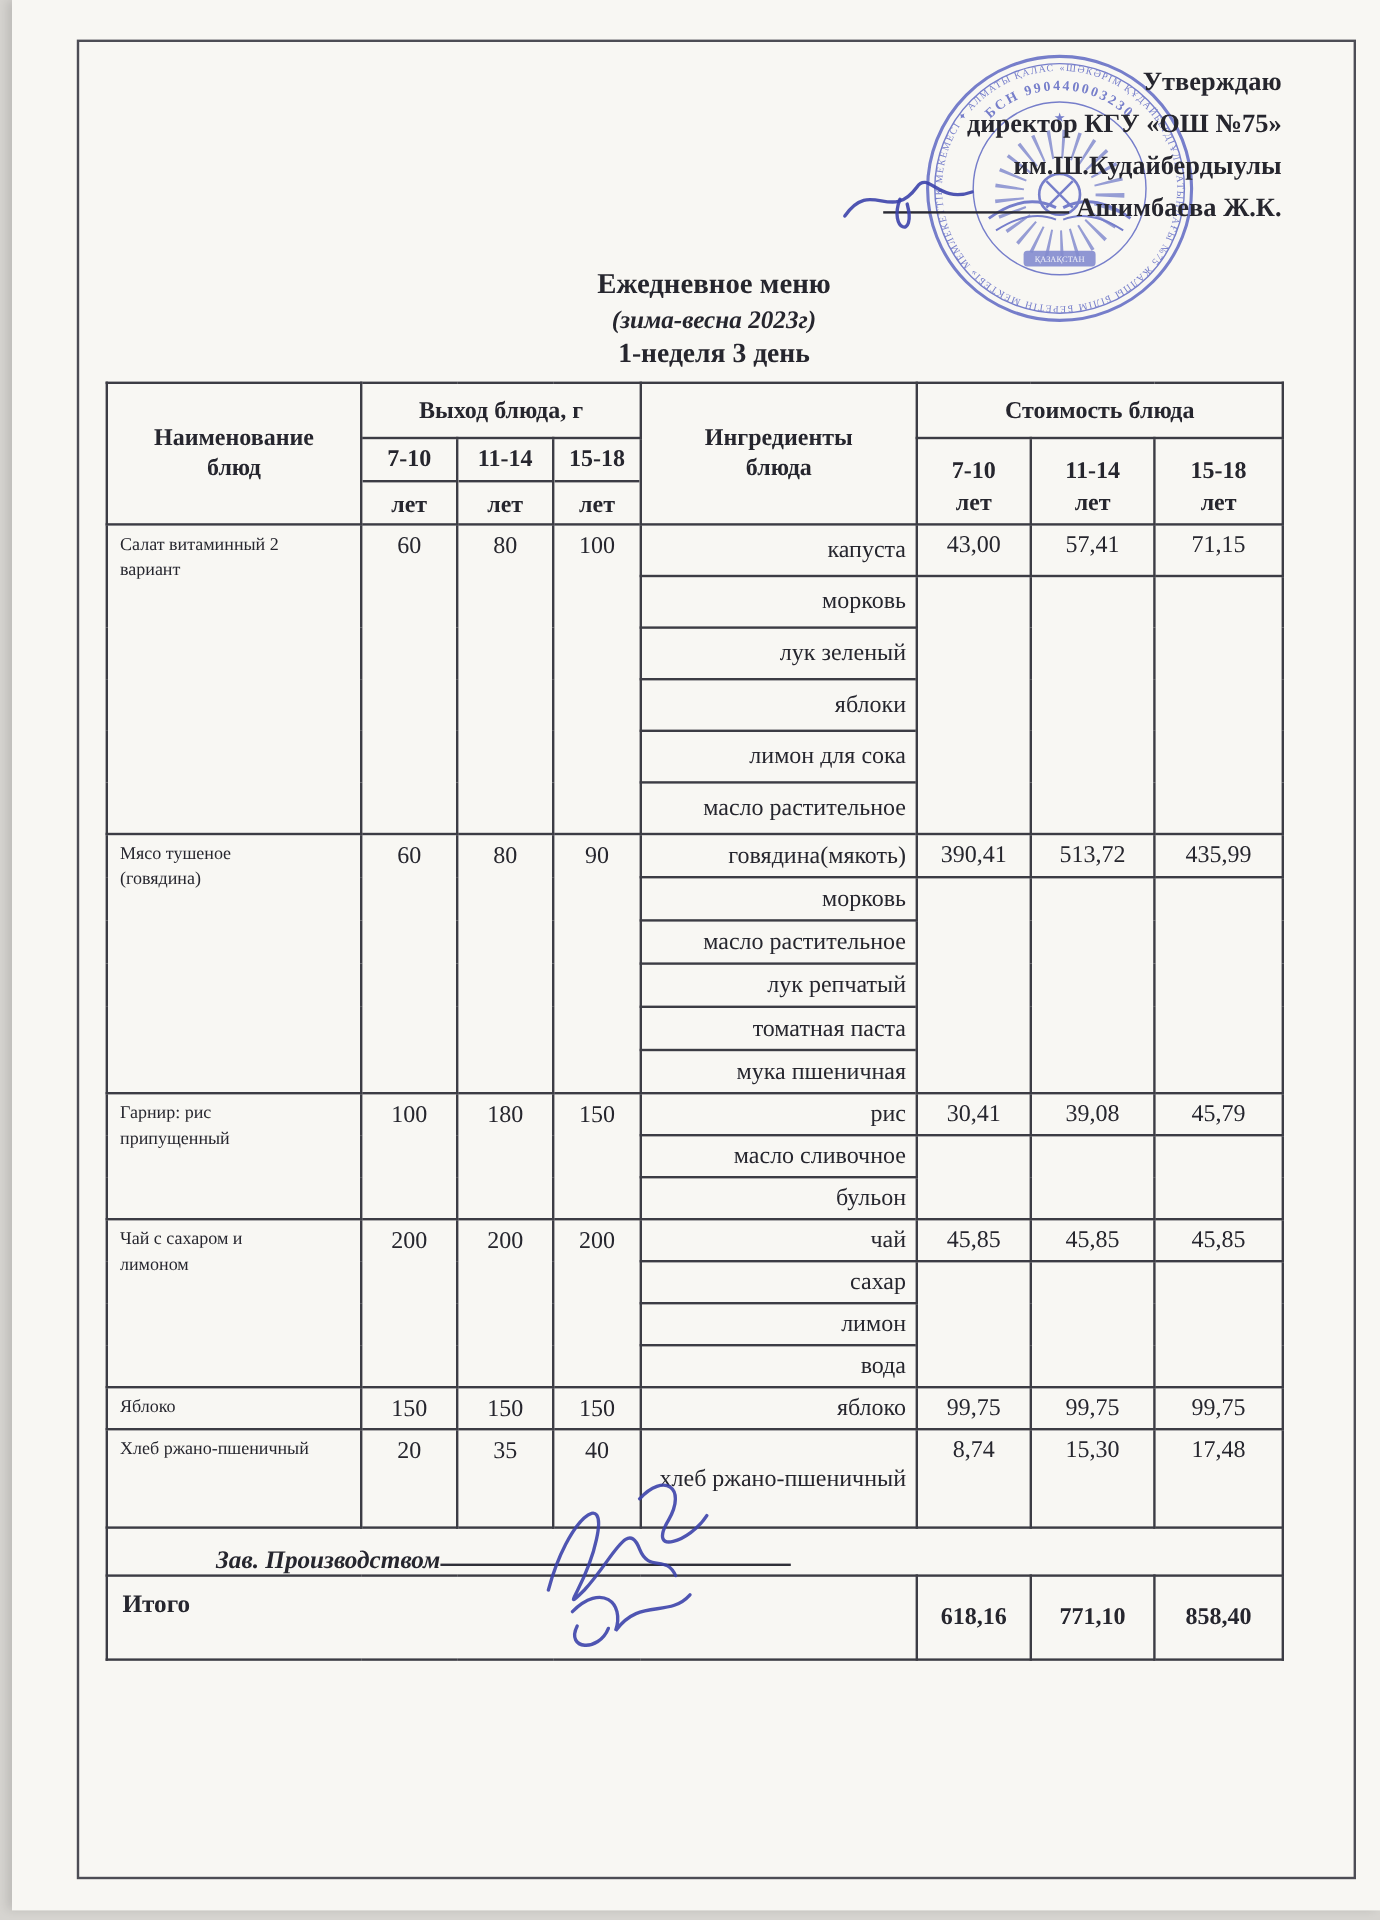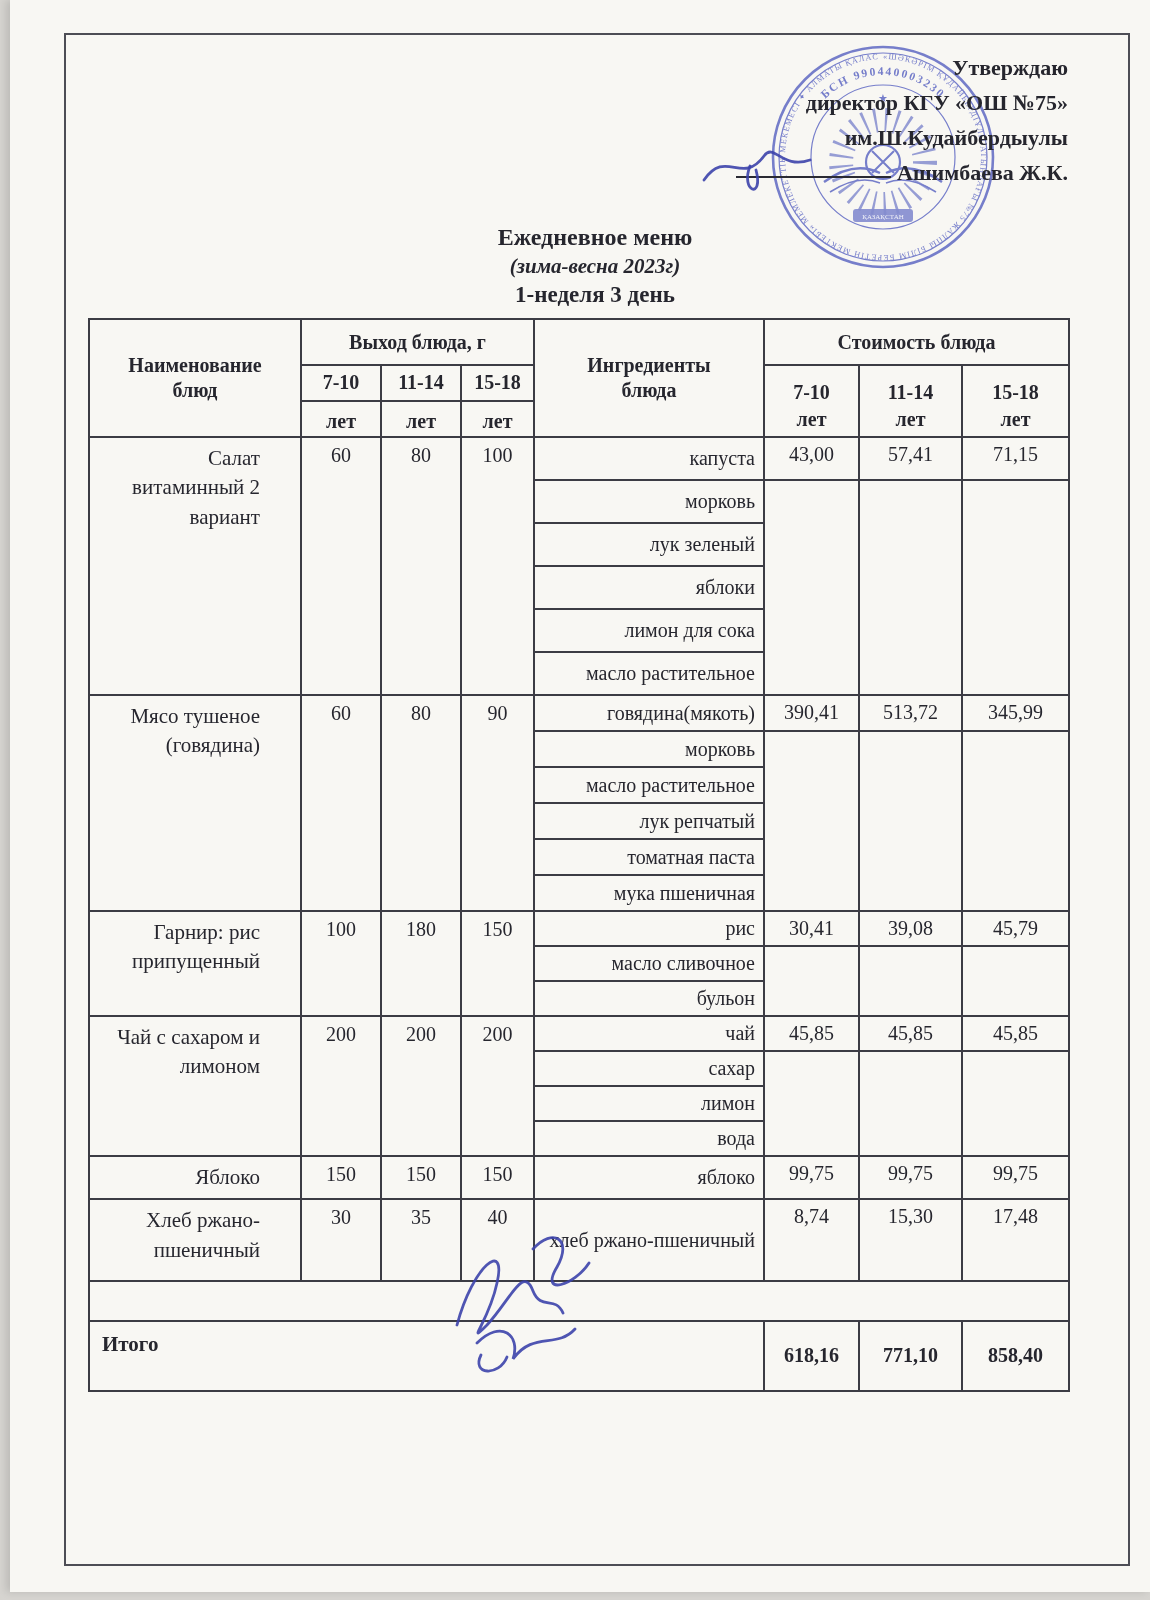--- a/index.html
+++ b/index.html
@@ -53,21 +53,21 @@
     border:2px solid var(--table-line,#3c3c44);
     overflow:hidden;
   }
   th{font-weight:bold;padding:0;vertical-align:middle;text-align:center;line-height:1.25;}
   .h-row1 th{height:44px;}
   .h-row2 th{height:70px;vertical-align:top;}
   .h-age-w .num{display:block;border-bottom:2px solid var(--table-line,#3c3c44);padding:4px 0 5px;}
   .h-age-w .let{display:block;padding-top:7px;}
   .h-age-p .num{display:block;padding-top:14px;}
   .h-age-p .let{display:block;padding-top:2px;}
-  .name-cell{vertical-align:top;text-align:right;padding:6px 40px 6px 10px;line-height:1.4;font-size:21px;}
+  .name-cell{vertical-align:top;text-align:left;padding:6px 40px 6px 10px;line-height:1.4;font-size:15px;}
   .weight-cell{vertical-align:top;text-align:center;padding-top:6px;}
   .ing-cell{vertical-align:middle;text-align:right;padding:2px 8px 2px 10px;line-height:1.25;}
   .price-cell{vertical-align:top;text-align:center;padding-top:5px;}
   .price-empty{border-top:none;}
   .empty-cell{height:36px;}
   .total-label{font-weight:bold;font-size:21px;text-align:left;vertical-align:top;padding:10px 0 0 12px;height:58px;}
   .total-price{font-weight:bold;text-align:center;vertical-align:top;padding-top:22px;}
   
   .signatures{
     position:absolute;left:180px;top:1282px;z-index:3;
@@ -205,21 +205,21 @@
         <td class="ing-cell" style="height: 37px;">масло растительное</td>
       </tr>
       <tr>
         <td rowspan="6" class="name-cell">Мясо тушеное (говядина)</td>
         <td rowspan="6" class="weight-cell">60</td>
         <td rowspan="6" class="weight-cell">80</td>
         <td rowspan="6" class="weight-cell">90</td>
         <td class="ing-cell" style="height: 30px;">говядина(мякоть)</td>
         <td class="price-cell">390,41</td>
         <td class="price-cell">513,72</td>
-        <td class="price-cell">345,99</td>
+        <td class="price-cell">435,99</td>
       </tr>
       <tr>
         <td class="ing-cell" style="height: 30px;">морковь</td>
         <td rowspan="5" class="price-empty"></td>
         <td rowspan="5" class="price-empty"></td>
         <td rowspan="5" class="price-empty"></td>
       </tr>
       <tr>
         <td class="ing-cell" style="height: 30px;">масло растительное</td>
       </tr>
@@ -278,41 +278,42 @@
         <td rowspan="1" class="weight-cell">150</td>
         <td rowspan="1" class="weight-cell">150</td>
         <td rowspan="1" class="weight-cell">150</td>
         <td class="ing-cell" style="height: 29px;">яблоко</td>
         <td class="price-cell">99,75</td>
         <td class="price-cell">99,75</td>
         <td class="price-cell">99,75</td>
       </tr>
       <tr>
         <td rowspan="1" class="name-cell">Хлеб ржано-пшеничный</td>
-        <td rowspan="1" class="weight-cell">30</td>
+        <td rowspan="1" class="weight-cell">20</td>
         <td rowspan="1" class="weight-cell">35</td>
         <td rowspan="1" class="weight-cell">40</td>
         <td class="ing-cell" style="height: 76px;">хлеб ржано-пшеничный</td>
         <td class="price-cell">8,74</td>
         <td class="price-cell">15,30</td>
         <td class="price-cell">17,48</td>
       </tr>
       <tr>
         <td colspan="8" class="empty-cell"></td>
       </tr>
       <tr>
         <td colspan="5" class="total-label">Итого</td>
         <td class="total-price">618,16</td>
         <td class="total-price">771,10</td>
         <td class="total-price">858,40</td>
       </tr>
     </tbody>
 </table>
 
 <div class="signatures">
+  <div><span>Зав. Производством</span><span class="sig-underline u1"></span></div>
 </div>
 
 <svg class="sig-ink-bottom" width="270" height="150" viewBox="0 0 270 150">
   <path d="M42,100 C58,40 92,14 82,58 C74,96 50,122 72,100 C96,74 108,40 118,66 C126,86 140,70 148,88"></path>
   <path d="M118,24 C138,2 158,14 142,42 C124,72 160,60 174,38"></path>
   <path d="M62,118 C86,94 106,110 98,134 C118,106 142,124 160,104"></path>
   <path d="M66,130 C56,150 84,152 92,132"></path>
 </svg>
 
 </body></html>

